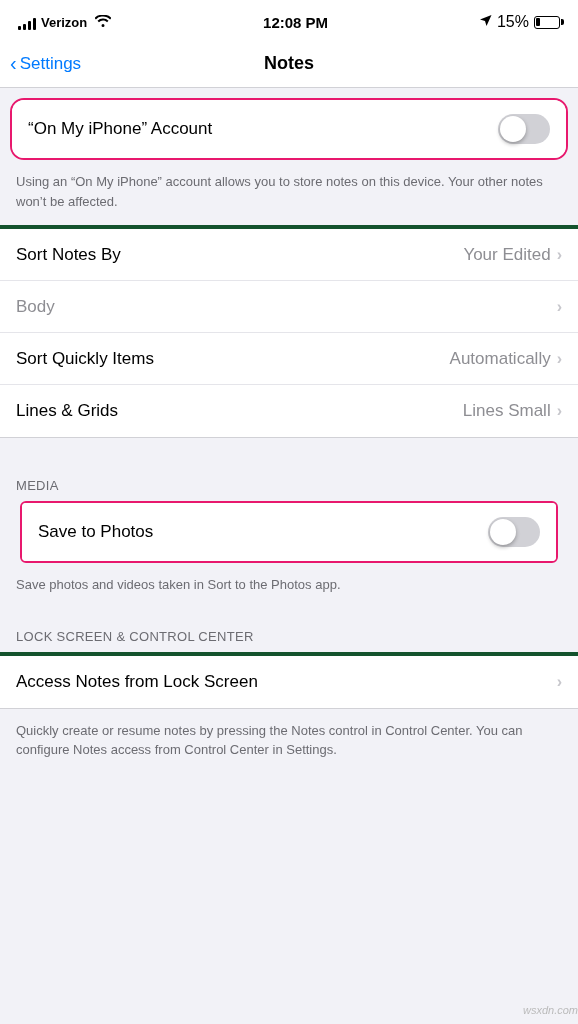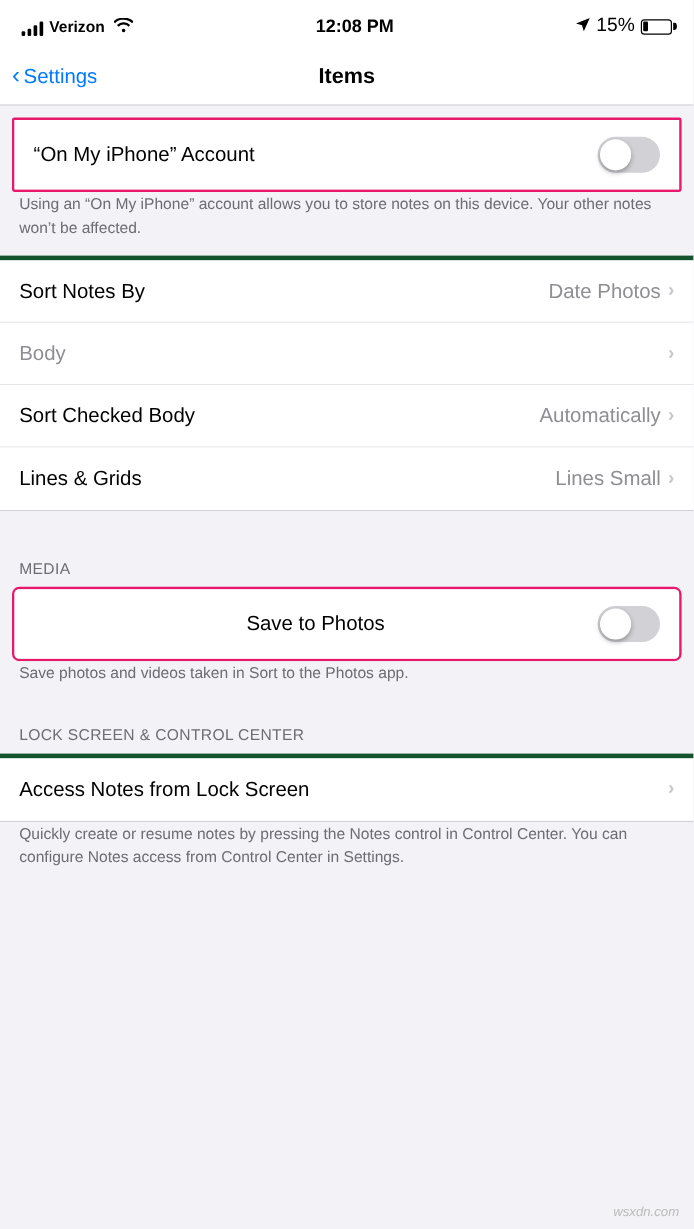--- a/index.html
+++ b/index.html
@@ -180,21 +180,21 @@
       width: 26px;
       height: 26px;
       background: #fff;
       border-radius: 50%;
       box-shadow: 0 2px 4px rgba(0,0,0,0.3);
     }
 
     
     .description-text {
       background: #f2f2f7;
-      padding: 0 16px 14px 16px;
+      padding: 12px 16px 14px 16px;
       font-size: 13px;
       color: #6c6c72;
       line-height: 1.5;
     }
 
     
     .section-header {
       padding: 20px 16px 8px 16px;
       font-size: 13px;
       font-weight: 400;
@@ -214,21 +214,21 @@
       border-bottom: 1px solid #e5e5ea;
     }
     .settings-group .settings-row:last-child {
       border-bottom: none;
     }
 
     
     .watermark {
       position: fixed;
       bottom: 8px;
-      right: 12px;
+      right: 0;
       font-size: 11px;
       color: #bbb;
       font-style: italic;
     }
   </style>
 </head>
 <body>
 
 <div class="status-bar">
   <div class="status-left">
@@ -256,61 +256,61 @@
       </div>
     </div>
   </div>
 </div>
 
 <div class="nav-bar">
   <div class="back-button">
     <span class="back-chevron">‹</span>
     <span>Settings</span>
   </div>
-  <span class="nav-title">Items</span>
+  <span class="nav-title">Notes</span>
 </div>
 
 <div class="content">
 
-  <div style="margin: 10px 10px 0 10px; border: 2.5px solid #e8186d; border-radius: 2px; overflow: hidden;">
+  <div style="margin: 10px 10px 0 10px; border: 2.5px solid #e8186d; border-radius: 14px; overflow: hidden;">
     <div class="settings-row">
       <span class="row-label">“On My iPhone” Account</span>
       <div class="toggle"></div>
     </div>
   </div>
   <div class="description-text">Using an “On My iPhone” account allows you to store notes on this device. Your other notes won’t be affected.</div>
 
 
   <div class="settings-group">
     <div class="settings-row">
       <span class="row-label">Sort Notes By</span>
-      <span class="row-value">Date Photos</span>
+      <span class="row-value">Your Edited</span>
       <span class="chevron-right">›</span>
     </div>
     <div class="settings-row">
       <span class="row-value">Body</span>
       <span class="chevron-right">›</span>
     </div>
     <div class="settings-row">
-      <span class="row-label">Sort Checked Body</span>
+      <span class="row-label">Sort Quickly Items</span>
       <span class="row-value">Automatically</span>
       <span class="chevron-right">›</span>
     </div>
     <div class="settings-row">
       <span class="row-label">Lines &amp; Grids</span>
       <span class="row-value">Lines Small</span>
       <span class="chevron-right">›</span>
     </div>
   </div>
 
   <div style="height: 20px; background: #f2f2f7;"></div>
 
   <div class="section-header">MEDIA</div>
 
-  <div style="margin: 0 10px; border: 2.5px solid #e8186d; border-radius: 6px; overflow: hidden; text-align: center;">
+  <div style="margin: 0 20px; border: 2.5px solid #e8186d; border-radius: 6px; overflow: hidden;">
     <div class="settings-row" style="border-bottom: none;">
       <span class="row-label">Save to Photos</span>
       <div class="toggle"></div>
     </div>
   </div>
   <div class="description-text">Save photos and videos taken in Sort to the Photos app.</div>
 
   <div class="section-header" style="text-transform: uppercase;">LOCK SCREEN &amp; CONTROL CENTER</div>
 
   <div class="settings-group">

